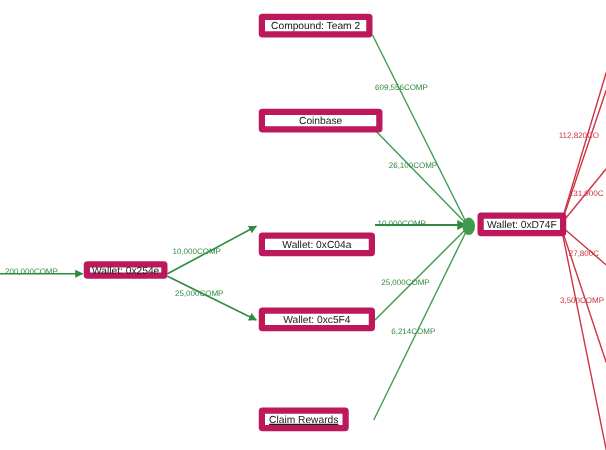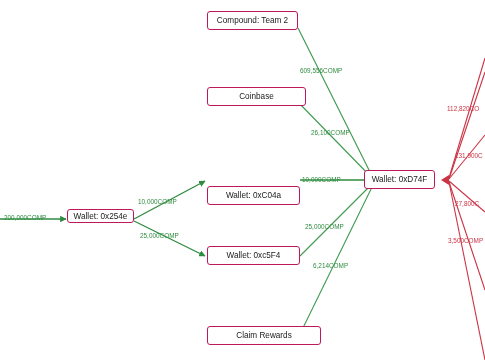--- a/index.html
+++ b/index.html
@@ -21,21 +21,21 @@
     position: absolute;
     left: 0;
     top: 0;
     width: 485px;
     height: 360px;
   }
   .node {
     position: absolute;
     box-sizing: border-box;
     background: #ffffff;
-    border: 1px solid #be185d;
+    border: 5px solid #be185d;
     border-radius: 3px;
     color: #1a1a1a;
     font-size: 8.2px;
     display: flex;
     align-items: center;
     justify-content: center;
     text-align: center;
     white-space: nowrap;
     z-index: 5;
   }
@@ -101,29 +101,29 @@
   </div>
 
   <div class="node" style="left:207px; top:169px; width:93px; height:19px;margin-top:17px;">
     <span>Wallet: 0xC04a</span>
   </div>
 
   <div class="node" style="left:207px; top:246px; width:93px; height:19px;text-align:right;">
     <span>Wallet: 0xc5F4</span>
   </div>
 
-  <div class="node" style="left:207px; top:326px; width:114px; height:19px;">
+  <div class="node" style="left:207px; top:326px; width:72px; height:19px;text-decoration:underline;">
     <span>Claim Rewards</span>
   </div>
 
   <div class="node" style="left:67px; top:209px; width:67px; height:14px;">
     <span>Wallet: 0x254e</span>
   </div>
 
-  <div class="node" style="left:364px; top:170px; width:71px; height:19px;">
+  <div class="node" style="left:382px; top:170px; width:71px; height:19px;">
     <span>Wallet: 0xD74F</span>
   </div>
 
   <div class="edge-label inflow" style="left:4px; top:214px;">200,000COMP</div>
 
   <div class="edge-label inflow" style="left:138px; top:198px;">10,000COMP</div>
 
   <div class="edge-label inflow" style="left:140px; top:232px;">25,000COMP</div>
 
   <div class="edge-label inflow" style="left:300px; top:67px;">609,556COMP</div>

